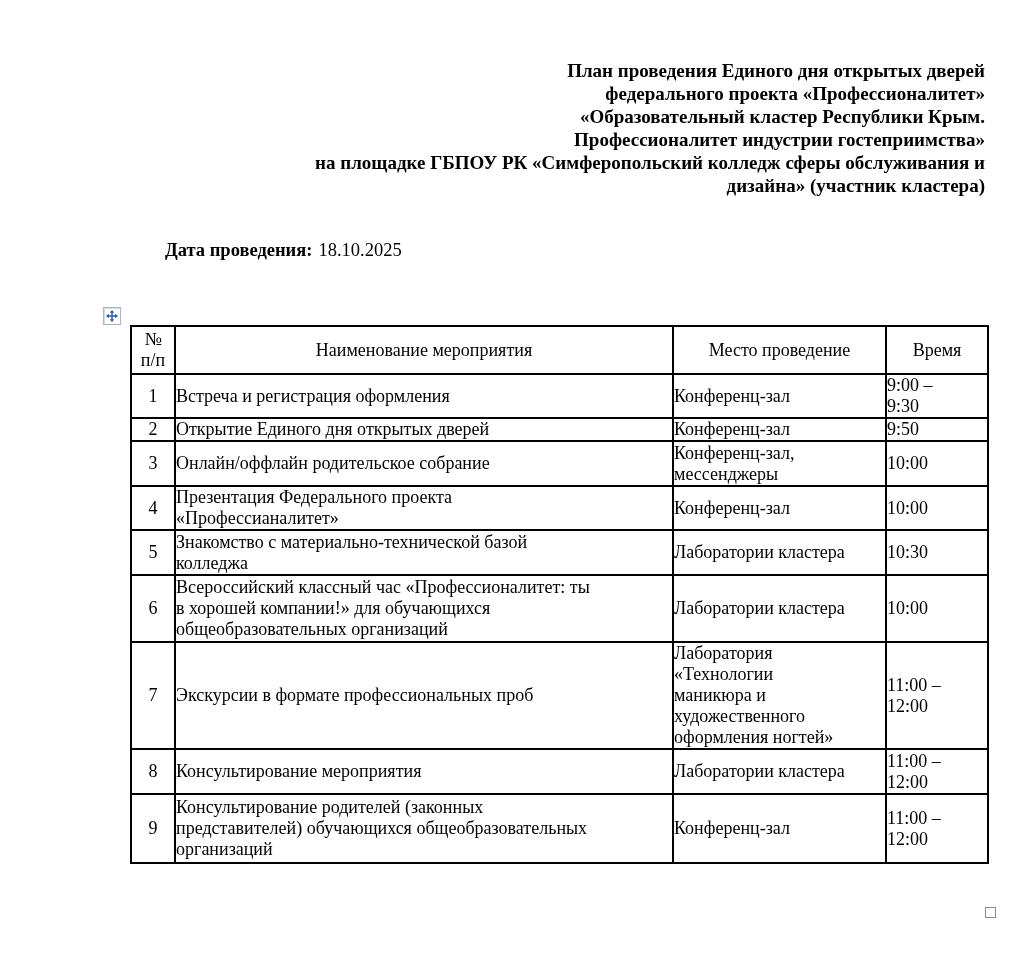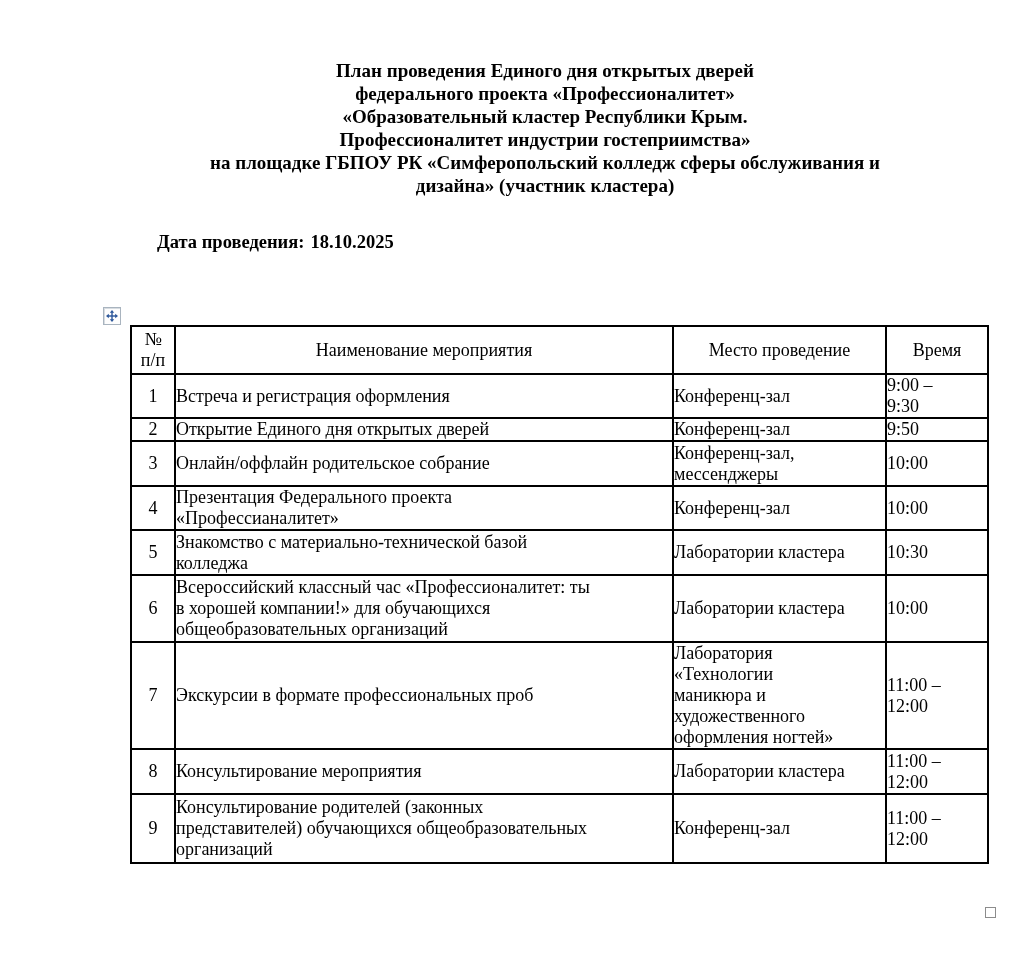--- a/index.html
+++ b/index.html
@@ -21,35 +21,34 @@
   .title-block {
     position: absolute;
     left: 105px;
     top: 59px;
     width: 880px;
     text-align: center;
     font-weight: bold;
     font-size: 19px;
     line-height: 23px;
   }
-  .title-line { white-space: nowrap; }
+  .title-line { white-space: nowrap; text-align: right; }
 
   
   .paragraphs {
     position: absolute;
     left: 110px;
     top: 230px;
     width: 880px;
     font-size: 18.5px;
     line-height: 25px;
   }
   .paragraphs p {
-    margin: 0;
+    margin: 8px;
     text-indent: 47px;
-    font-weight: bold;
   }
   .paragraphs b { margin-right: 6px; }
   .preline { white-space: pre-line; }
 
   
   .move-handle {
     position: absolute;
     left: 103px;
     top: 307px;
     width: 16px;

